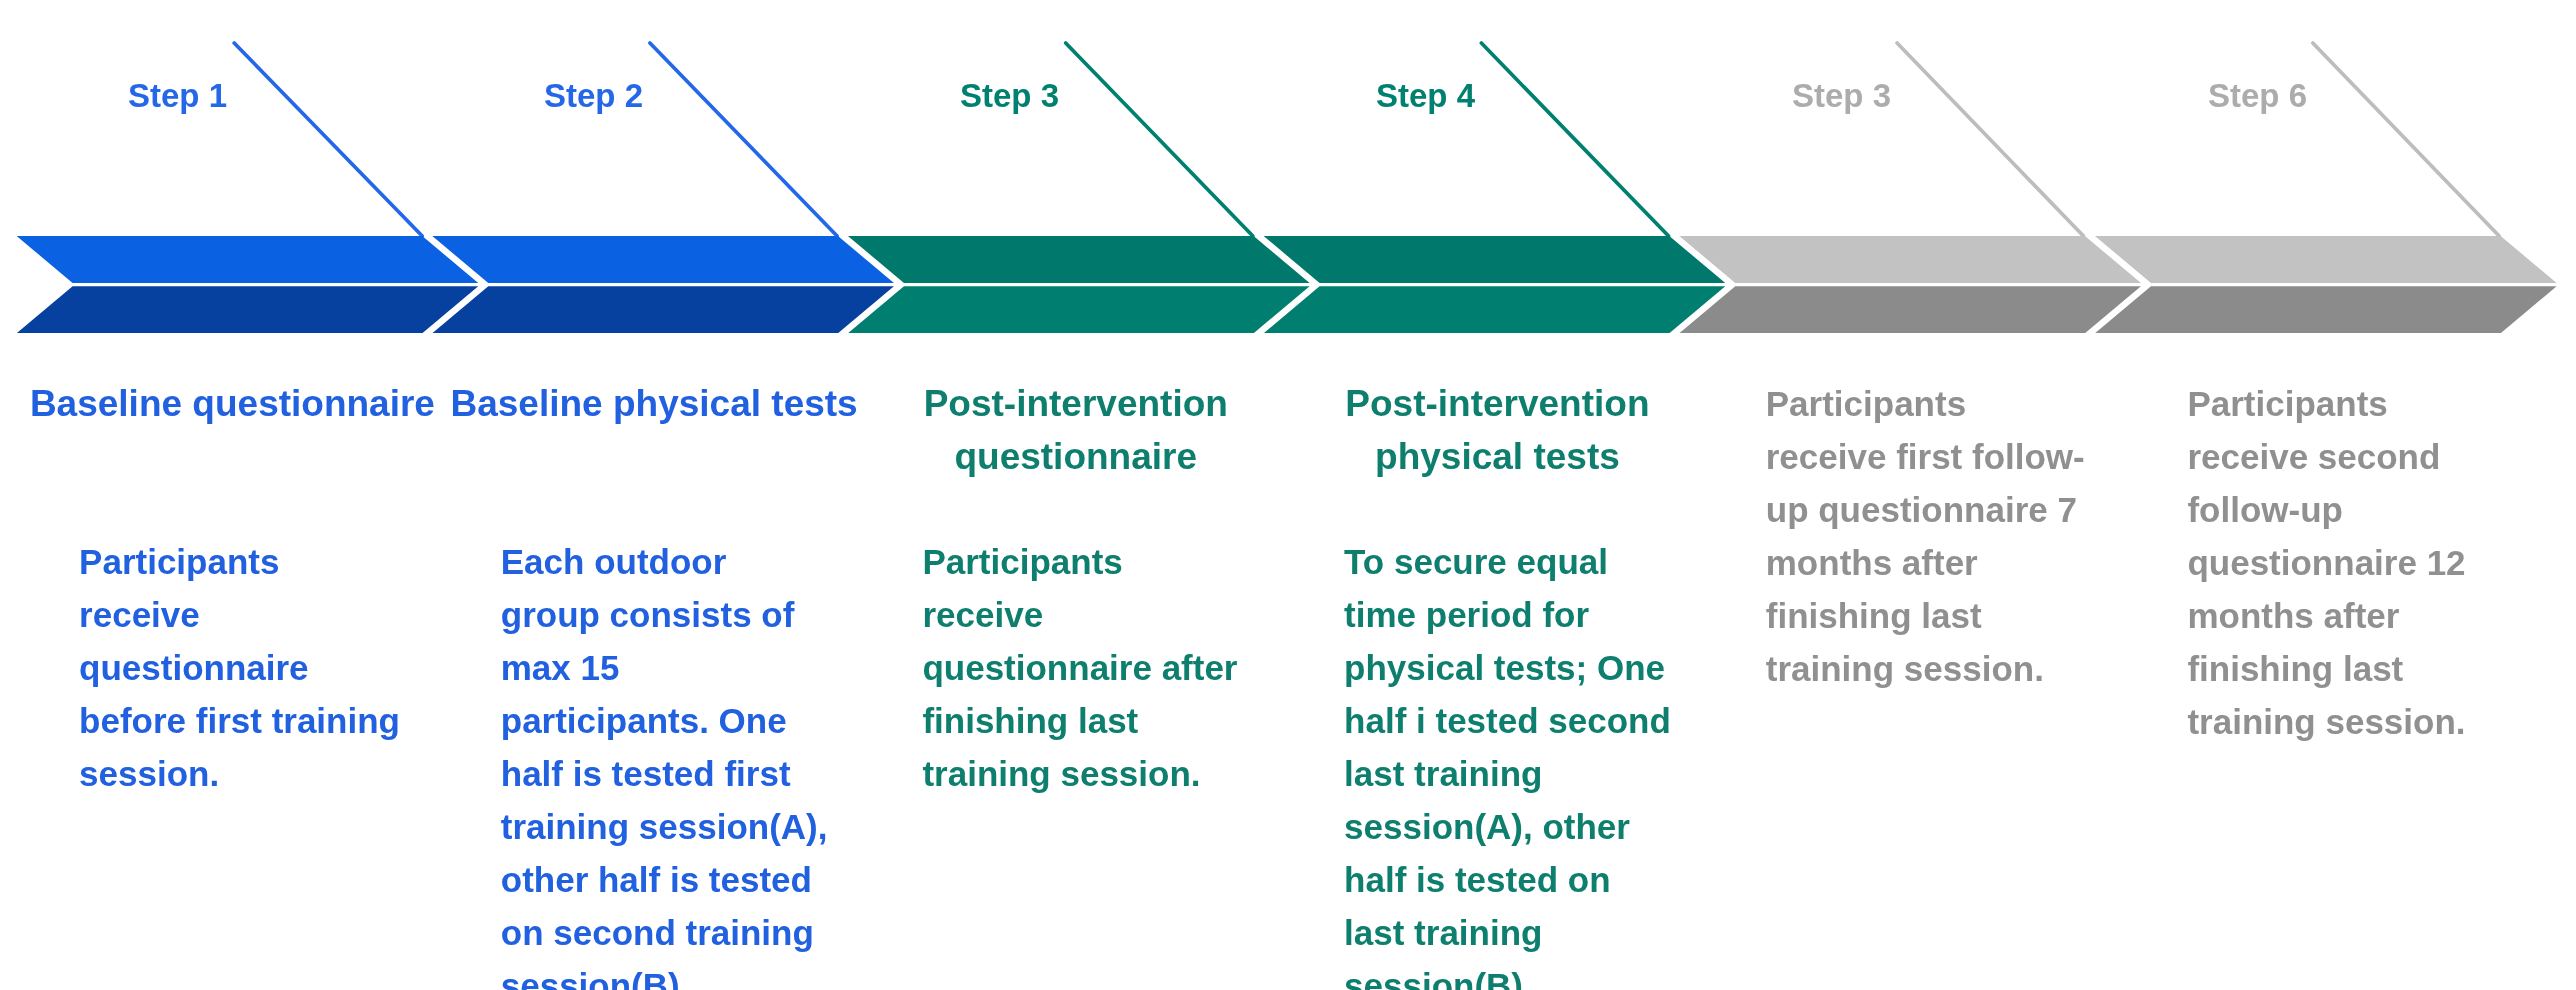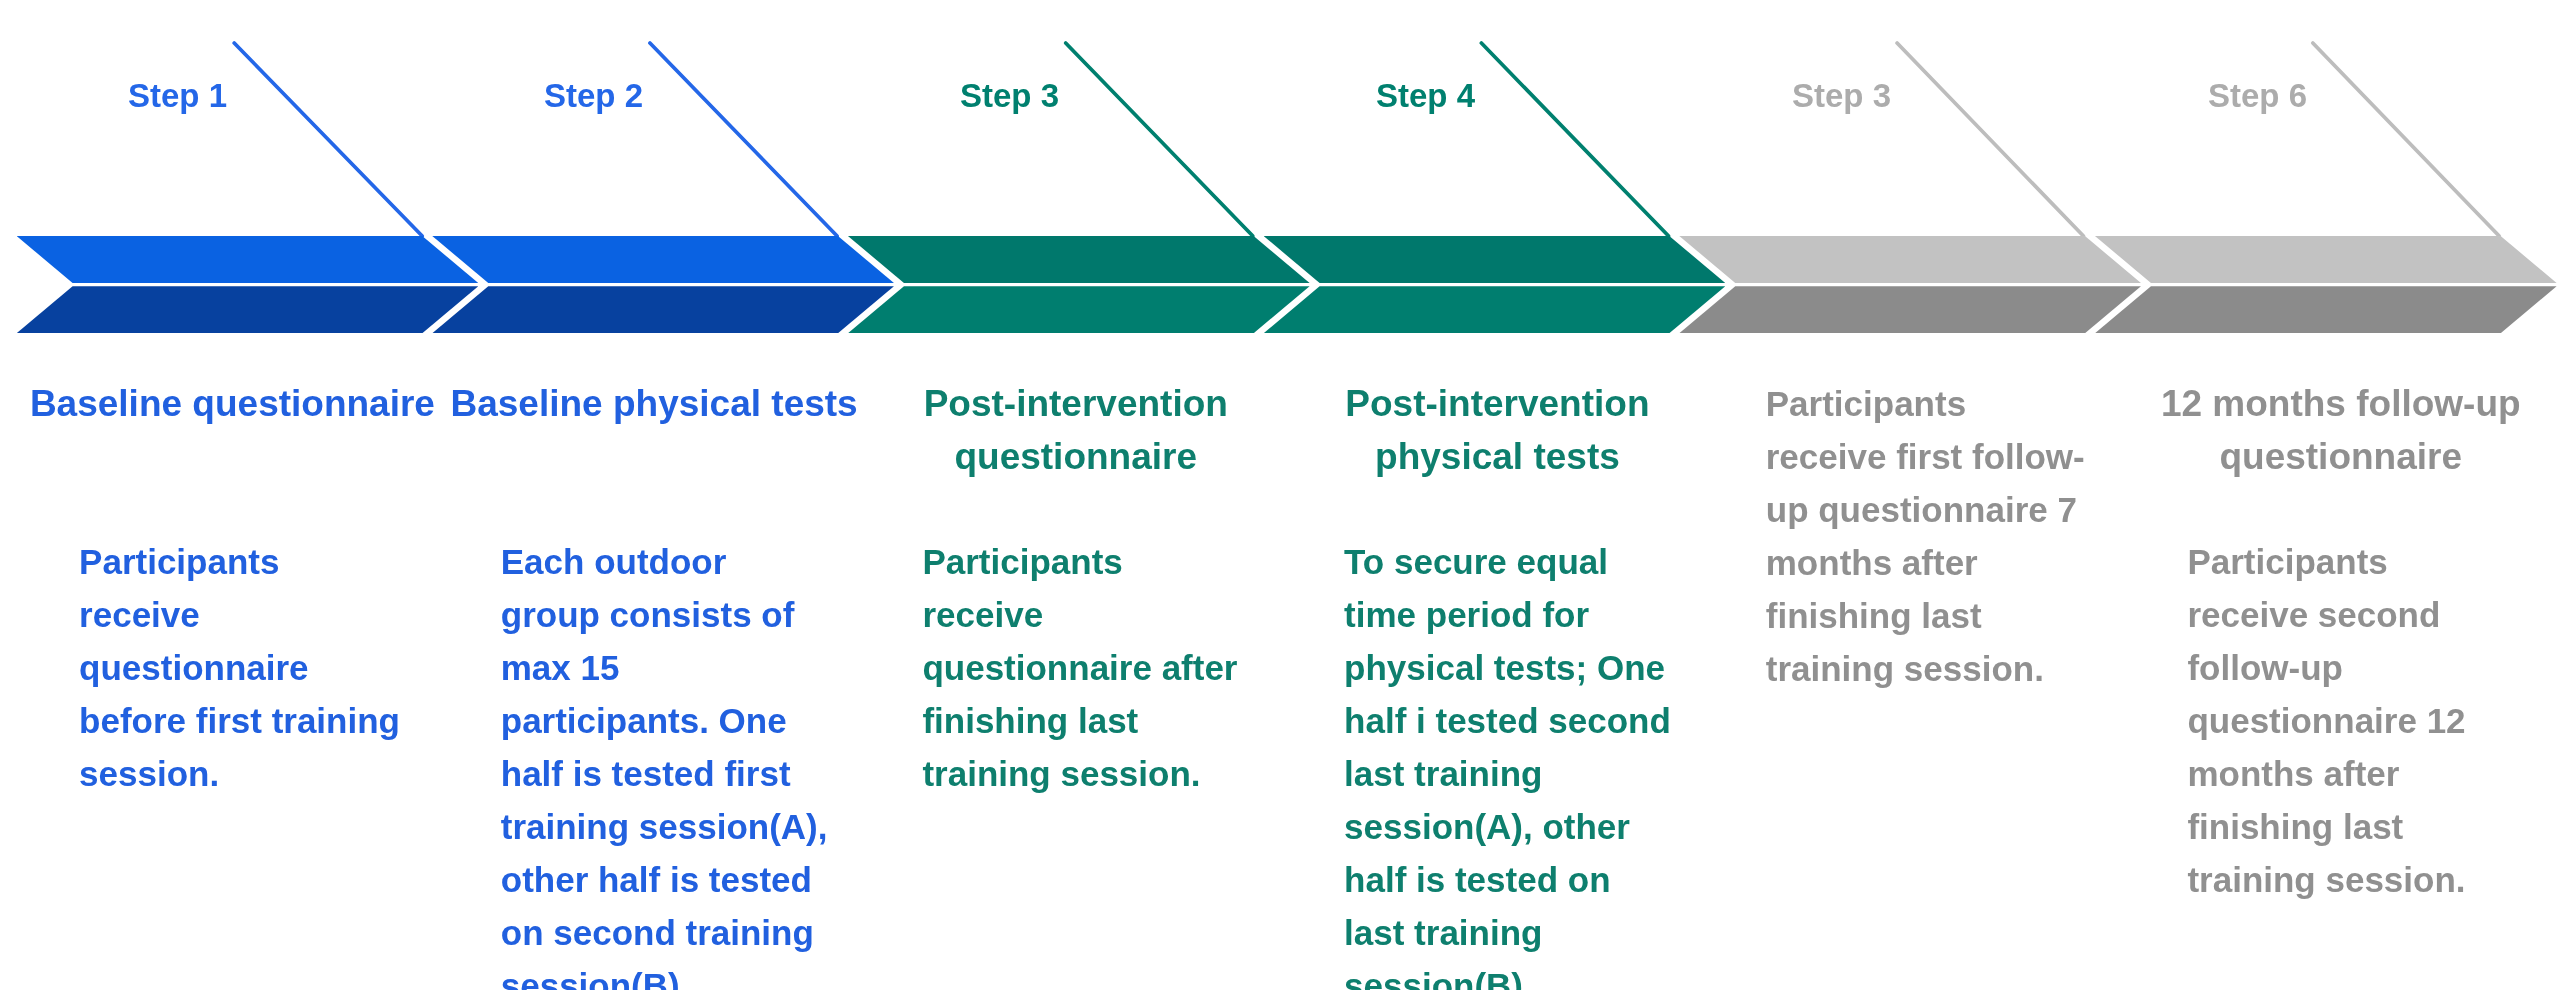--- a/index.html
+++ b/index.html
@@ -132,17 +132,16 @@
     <p>Participants receive questionnaire after finishing last training session.</p>
   </div>
   <div class="col g-teal">
     <h2>Post-intervention physical tests</h2>
     <p>To secure equal time period for physical tests; One half i tested second last training session(A), other half is tested on last training session(B).</p>
   </div>
   <div class="col g-gray">
     <p>Participants receive first follow-up questionnaire 7 months after finishing last training session.</p>
   </div>
   <div class="col g-gray">
-    <h2>12 months follow-up questionnaire</h2>
     <p>Participants receive second follow-up questionnaire 12 months after finishing last training session.</p>
   </div>
 </div>
 
 
 </body></html>

